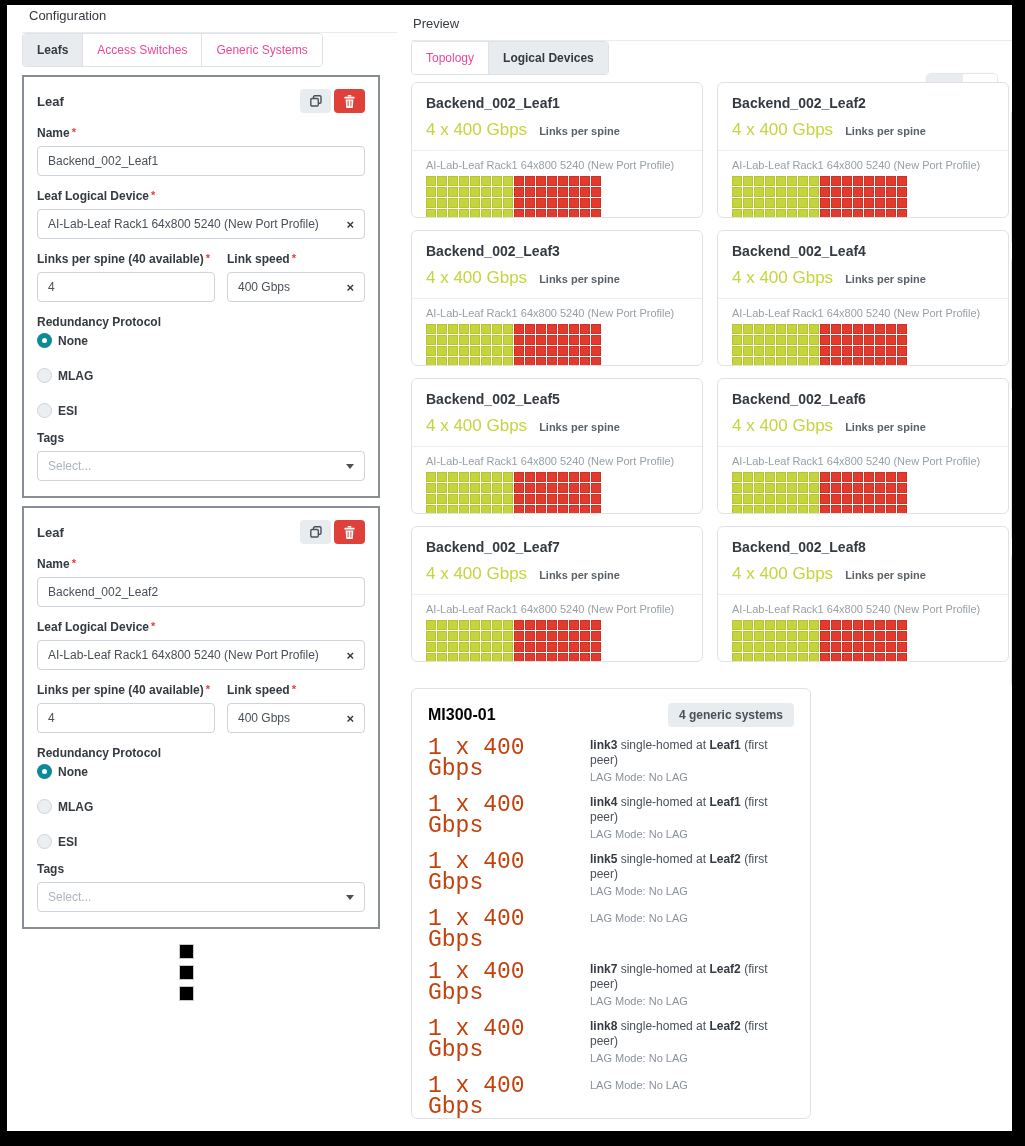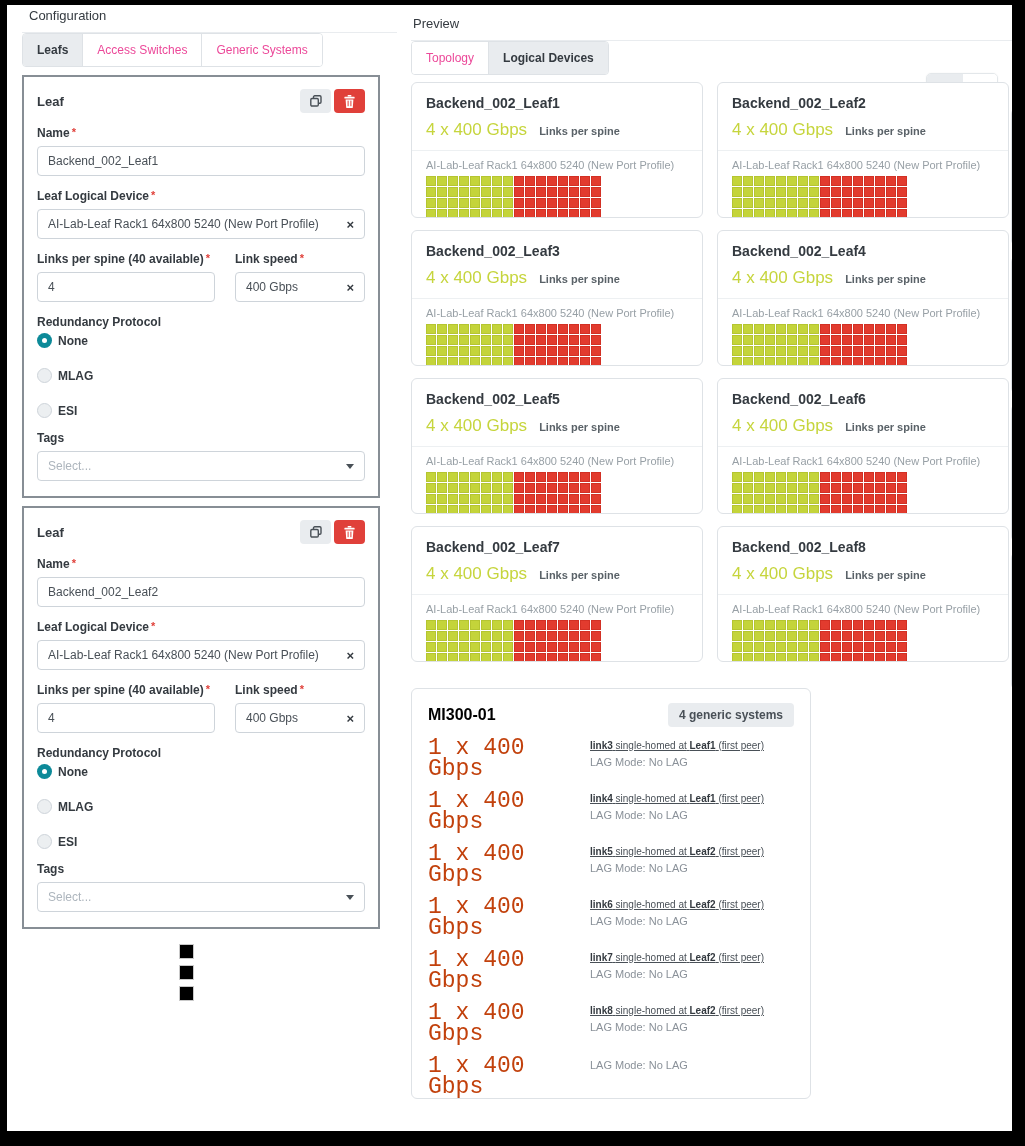--- a/index.html
+++ b/index.html
@@ -27,21 +27,21 @@
   .copy-btn{background:#e9ecef;}
   .delete-btn{background:#e0403a;}
   .field-label{display:block;font-size:12px;font-weight:bold;color:#343a40;margin:13px 0 6px;white-space:nowrap;}
   .req{color:#e0403a;font-size:11px;margin-left:2px;vertical-align:top;}
   .text-input{width:100%;height:30px;border:1px solid #ced4da;border-radius:4px;padding:0 10px;font-size:12px;color:#495057;
               box-sizing:border-box;font-family:inherit;background:#fff;}
   .select-box{height:30px;border:1px solid #ced4da;border-radius:4px;padding:0 10px;font-size:12px;color:#495057;
               display:flex;align-items:center;justify-content:space-between;background:#fff;cursor:pointer;box-sizing:border-box;}
   .clear-x{color:#343a40;font-weight:bold;font-size:13px;line-height:1;cursor:pointer;}
   .caret{width:0;height:0;border-left:4px solid transparent;border-right:4px solid transparent;border-top:5px solid #495057;}
-  .two-col{display:flex;gap:20px;}
+  .two-col{display:flex;gap:12px;}
   .col-left{flex:0 0 178px;min-width:0;}
   .col-right{flex:1;min-width:0;}
   .radio-row{display:flex;gap:20px;margin-top:4px;flex-direction:column;}
   .radio{display:flex;align-items:center;gap:6px;font-size:12px;font-weight:bold;color:#343a40;cursor:pointer;}
   .radio-circle{width:15px;height:15px;border-radius:50%;background:#eceff1;border:1px solid #ced4da;box-sizing:border-box;position:relative;}
   .radio.selected .radio-circle{background:#0d8a99;border:none;}
   .radio.selected .radio-circle::after{content:"";position:absolute;left:5px;top:5px;width:5px;height:5px;border-radius:50%;background:#fff;}
   .placeholder{color:#adb5bd;}
 
   .more-dots{margin:15px 0 0 157px;display:flex;flex-direction:column;gap:6px;}
@@ -67,21 +67,21 @@
   .port.red{background:#e23b2e;box-shadow:inset 0 0 0 1px #d23024;}
   .sliver{position:absolute;width:22px;height:136px;border:1px solid #dee2e6;border-radius:6px;background:#fff;left:600px;}
 
   
   .generic-card{width:400px;border:1px solid #dee2e6;border-radius:6px;background:#fff;margin-top:26px;padding:14px 16px 0;box-sizing:border-box;}
   .generic-header{display:flex;justify-content:space-between;align-items:center;}
   .generic-title{font-size:16px;font-weight:bold;color:#000000;}
   .generic-badge{background:#e9ecef;color:#495057;font-size:12px;font-weight:bold;padding:5px 11px;border-radius:4px;}
   .link-row{display:flex;gap:14px;margin-top:11px;align-items:flex-start;}
   .link-speed{font-size:23px;line-height:21px;color:#c2410c;flex:0 0 148px;font-family:Liberation Mono, monospace;}
-  .link-main{font-size:10px;line-height:15px;color:#495057;text-decoration:underline;}
+  .link-main{font-size:12px;line-height:15px;color:#495057;}
   .link-main b{color:#343a40;}
   .link-lag{font-size:11px;line-height:13px;color:#8a9199;margin-top:3px;}
 </style>
 </head>
 <body>
 
 <div class="screen">
 
   <div class="config-panel">
     <div class="panel-title">Configuration</div>
@@ -936,21 +936,20 @@
             <span class="link-speed">1 x 400 Gbps</span>
             <span>
               <div class="link-main"><b>link5</b> <span>single-homed at</span> <b>Leaf2</b> <span>(first peer)</span></div>
               <div class="link-lag">LAG Mode: No LAG</div>
             </span>
           </div>
 
           <div class="link-row">
             <span class="link-speed">1 x 400 Gbps</span>
             <span>
-              <div class="link-main"><b>link6</b> <span>single-homed at</span> <b>Leaf2</b> <span>(first peer)</span></div>
               <div class="link-lag">LAG Mode: No LAG</div>
             </span>
           </div>
 
           <div class="link-row">
             <span class="link-speed">1 x 400 Gbps</span>
             <span>
               <div class="link-main"><b>link7</b> <span>single-homed at</span> <b>Leaf2</b> <span>(first peer)</span></div>
               <div class="link-lag">LAG Mode: No LAG</div>
             </span>

